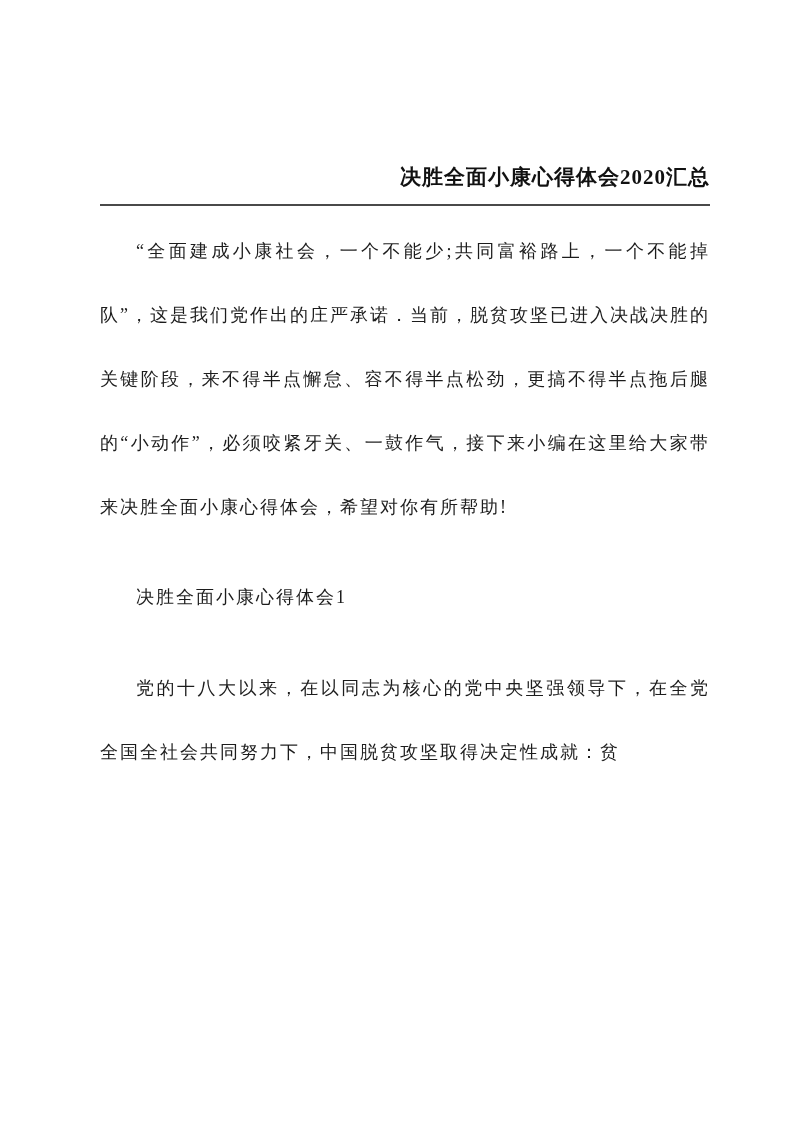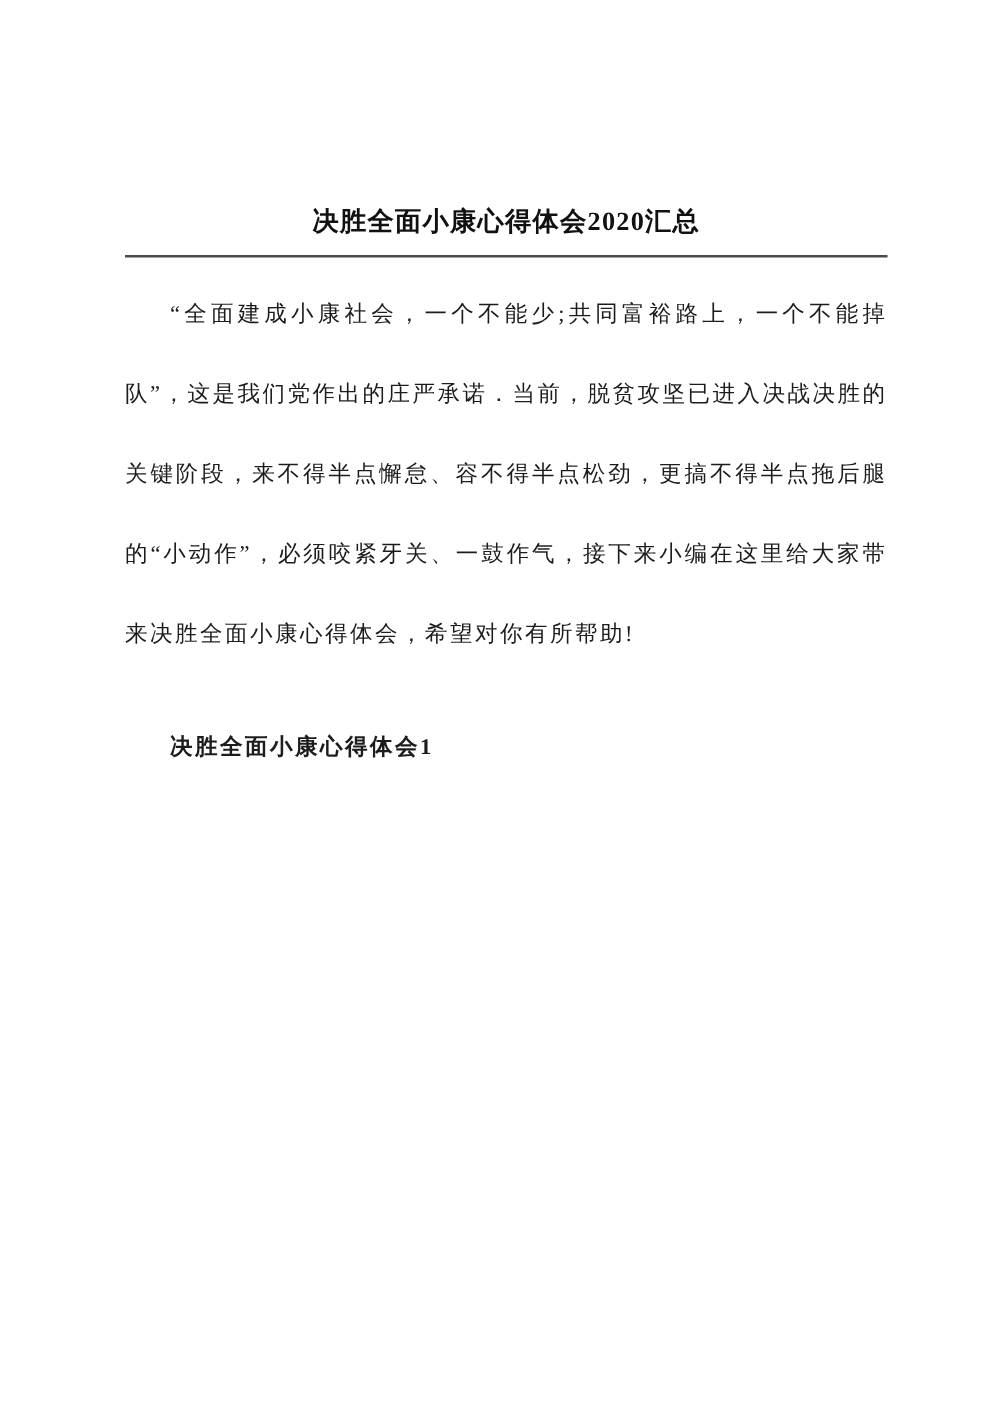--- a/index.html
+++ b/index.html
@@ -17,21 +17,21 @@
     padding: 162px 90px 0 100px;
     font-family: "Liberation Serif", "DejaVu Serif", serif;
     color: #1c1c1c;
     overflow: hidden;
   }
   .doc-title {
     margin: 0;
     font-size: 21px;
     line-height: 30px;
     font-weight: bold;
-    text-align: center;
+    text-align: right;
     letter-spacing: 1px;
     color: #111111;
   }
   .title-divider {
     height: 2px;
     background: #4a4a4a;
     margin: 12px 0 13px 0;
     border: none;
   }
   .para {
@@ -42,29 +42,30 @@
     text-align: justify;
     text-indent: 2em;
     word-break: break-all;
   }
   .section-heading {
     margin: 0 0 36px 0;
     font-size: 18px;
     line-height: 45px;
     letter-spacing: 2px;
     text-indent: 2em;
-    font-weight: bold;
+    font-weight: normal;
   }
 </style>
 </head>
 <body>
 
 <div class="page">
   <h1 class="doc-title">决胜全面小康心得体会2020汇总</h1>
 
   <div class="title-divider"></div>
 
   <p class="para">“全面建成小康社会，一个不能少;共同富裕路上，一个不能掉队”，这是我们党作出的庄严承诺．当前，脱贫攻坚已进入决战决胜的关键阶段，来不得半点懈怠、容不得半点松劲，更搞不得半点拖后腿的“小动作”，必须咬紧牙关、一鼓作气，接下来小编在这里给大家带来决胜全面小康心得体会，希望对你有所帮助!</p>
 
   <p class="section-heading">决胜全面小康心得体会1</p>
 
 
+  <p class="para">党的十八大以来，在以同志为核心的党中央坚强领导下，在全党全国全社会共同努力下，中国脱贫攻坚取得决定性成就：贫</p>
 </div>
 
 </body></html>

